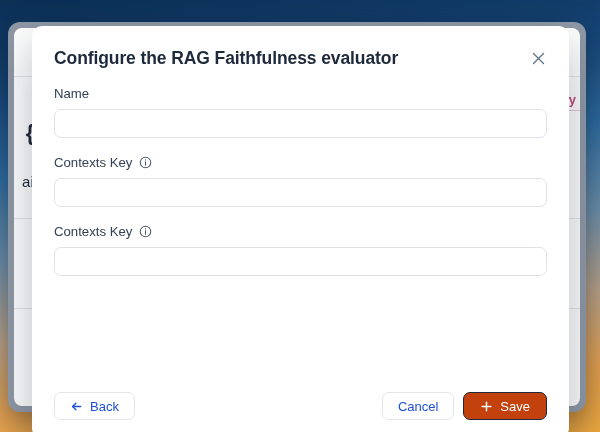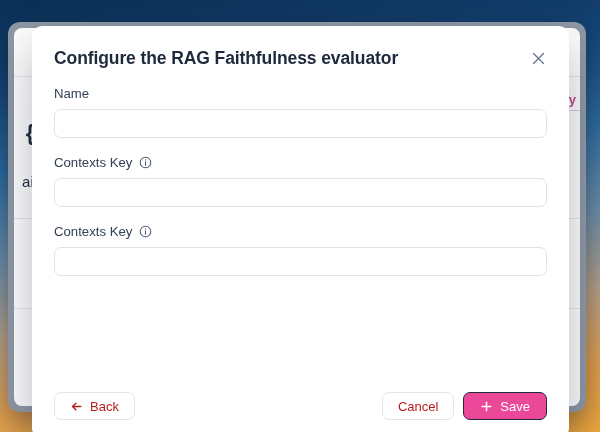--- a/index.html
+++ b/index.html
@@ -204,26 +204,26 @@
     justify-content: center;
     gap: 7px;
     height: 28px;
     padding: 0 15px;
     border-radius: 7px;
     font-size: 13px;
     font-family: "Liberation Sans", sans-serif;
     cursor: pointer;
     border: 1px solid #e2e6eb;
     background: #ffffff;
-    color: #b91c1c;
+    color: #1d4ed8;
     white-space: nowrap;
   }
 
   .btn-primary {
-    background: #ec4899;
+    background: #c2410c;
     border-color: #1e293b;
     color: #ffffff;
     padding: 0 16px;
   }
 
   .btn-icon {
     display: inline-flex;
     align-items: center;
     justify-content: center;
   }

